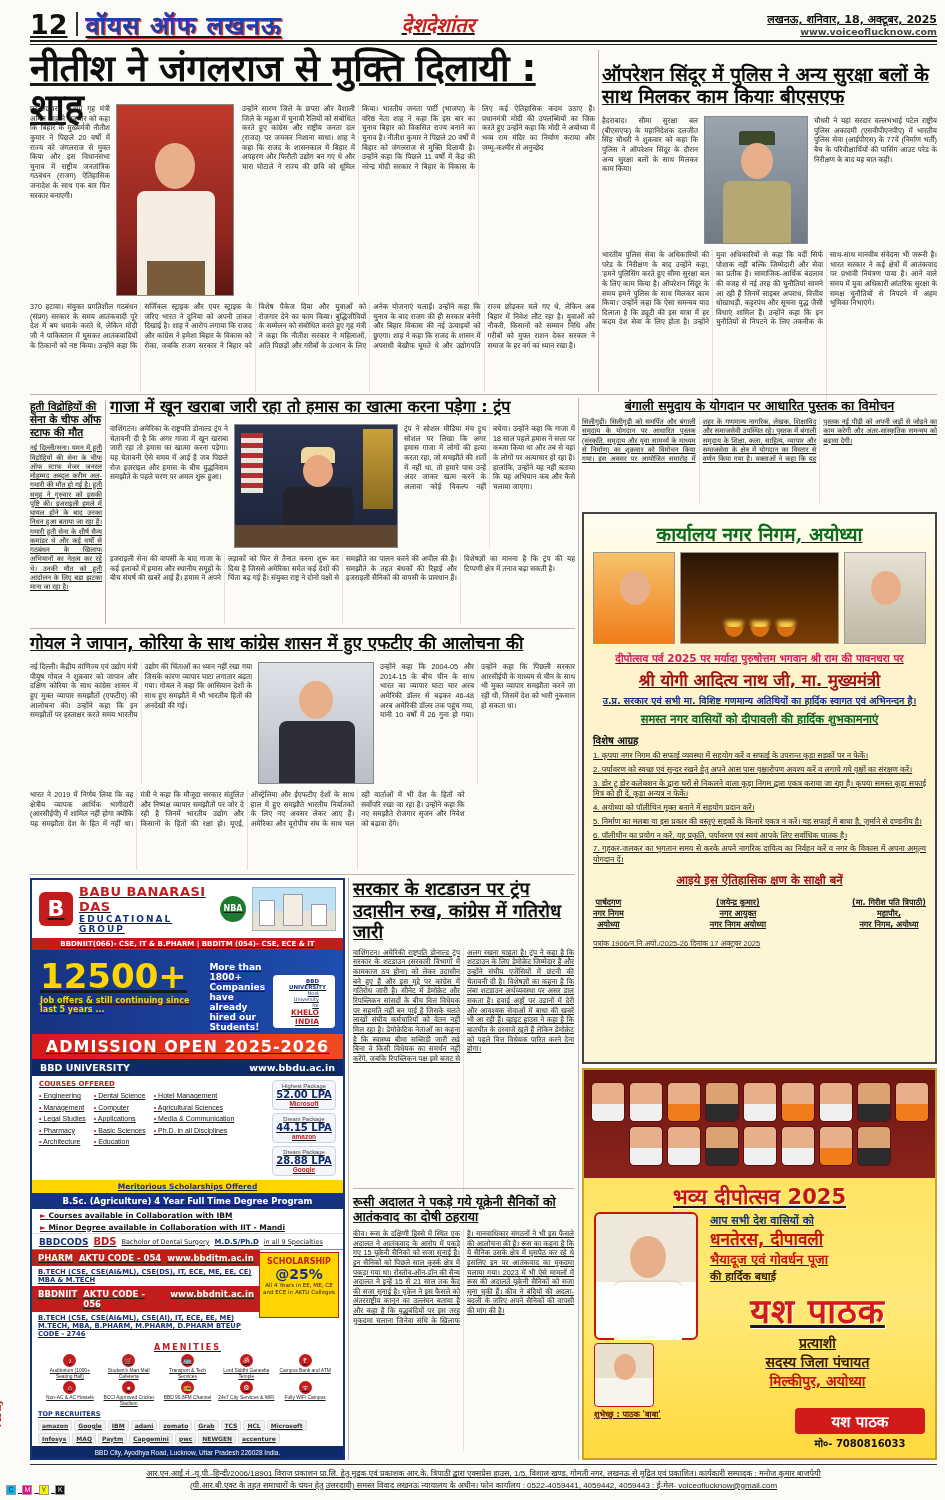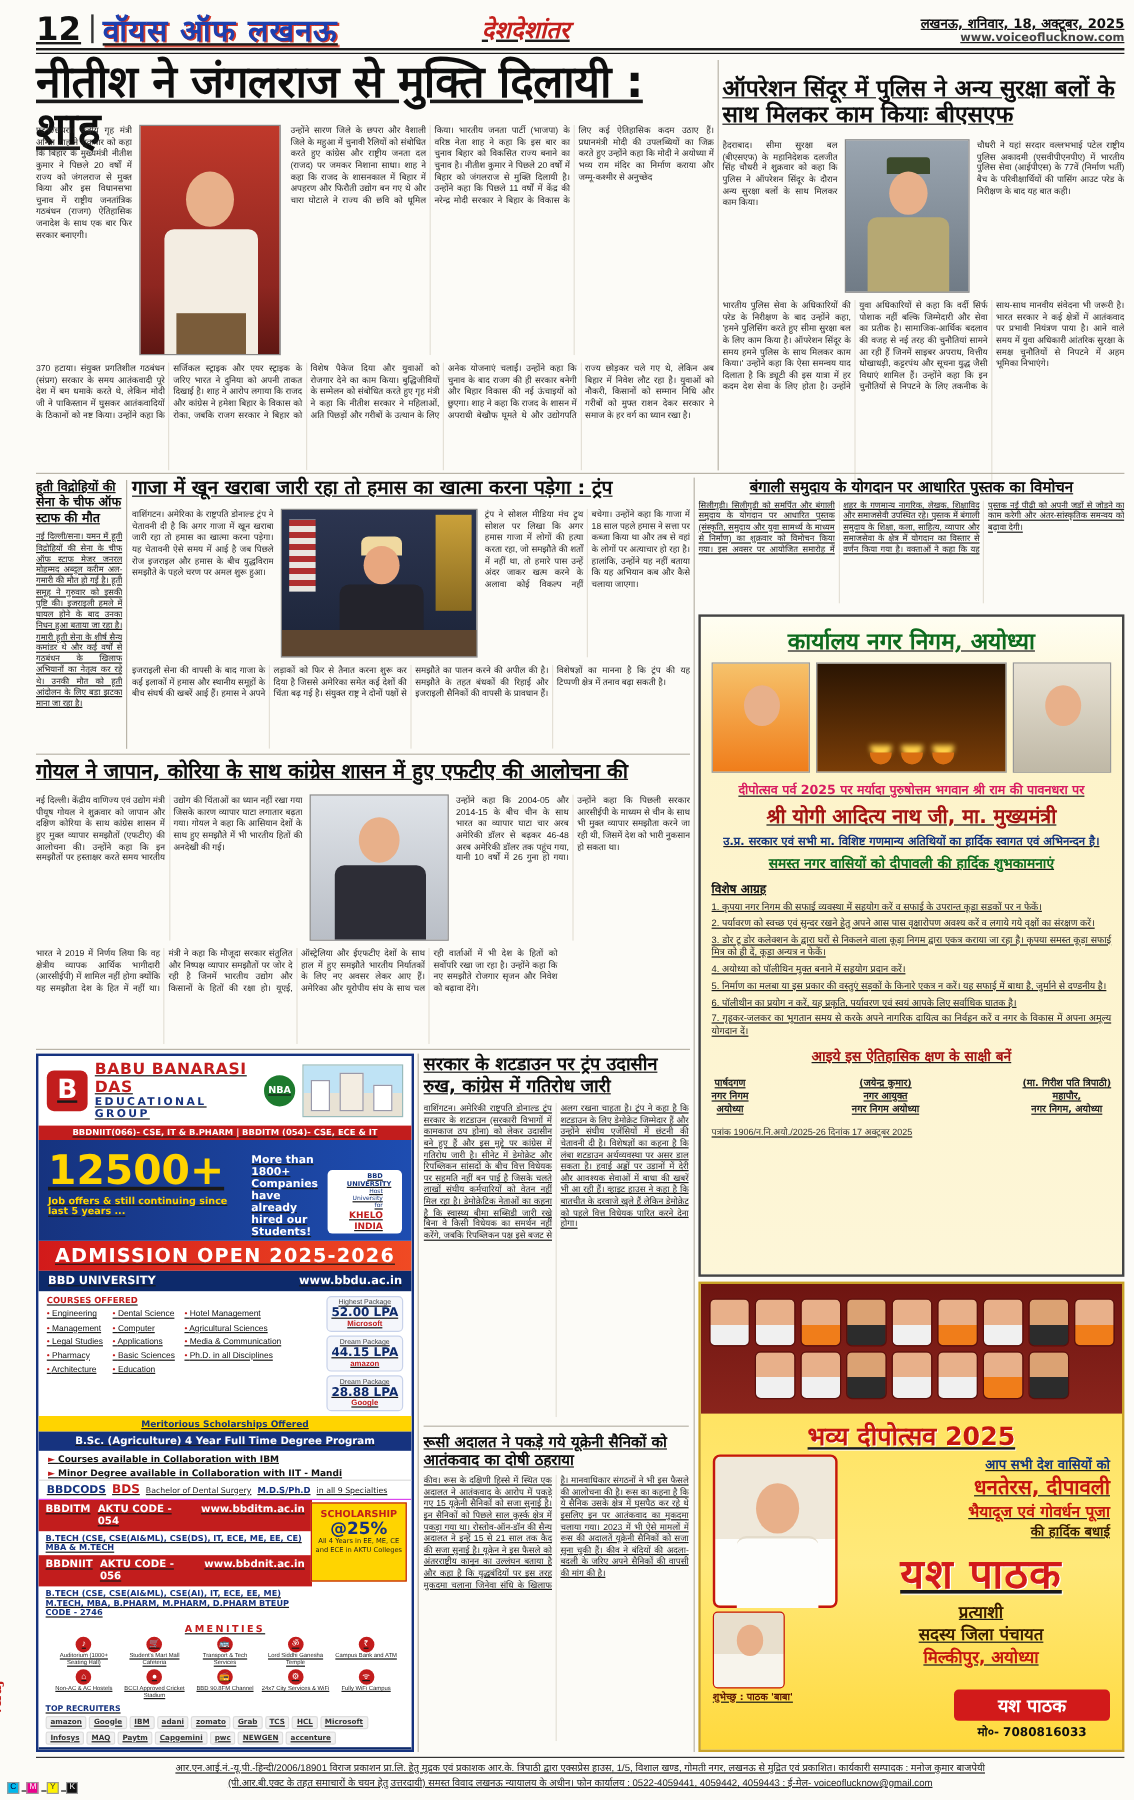--- a/index.html
+++ b/index.html
@@ -72,21 +72,21 @@
   .amenity .ico { width:13px; height:13px; margin:0 auto 1px auto; border-radius:50%; background:#c21d1d; color:#fff; font-size:7px; line-height:13px; }
   .chip { font: bold 6px "DejaVu Sans", sans-serif; color:#333; background:#f1f1f1; border:1px solid #ddd; border-radius:2px; padding:1px 3px; }
   .bbd-footer { background:#0d2a6b; color:#fff; font-size:6.5px; text-align:center; padding:2px 4px; line-height:1.5; }
   
   .deep { border:2px solid #c9a227; background:linear-gradient(180deg,#ffdf4f 0%,#ffe97a 60%,#ffd93d 100%); overflow:hidden; }
   .deep-top { background:linear-gradient(180deg,#6e1511,#8a241c); display:flex; flex-wrap:wrap; justify-content:center; align-content:center; gap:4px; padding:4px; }
   .head { width:34px; height:40px; border-radius:5px; background:linear-gradient(180deg,#e8b08a 55%, #f0f0f0 55%); border:1px solid #5a100c; }
   .head:nth-child(3n) { background:linear-gradient(180deg,#e8b08a 55%, #f07d1a 55%); }
   .head:nth-child(4n) { background:linear-gradient(180deg,#dba273 55%, #2c2c2c 55%); }
   .deep-title { font: bold 21px "DejaVu Sans", sans-serif; color:#c4160f; text-align:center; text-shadow:0.8px 0.8px 0 #fff; }
-  .deep-line { text-align:right; }
+  .deep-line { text-align:left; }
   .deep-name { font: bold 34px "DejaVu Sans", sans-serif; color:#d21a1a; text-align:center; text-shadow:1px 1px 0 #fff; letter-spacing:1px; }
   .deep-post { font: bold 14px "DejaVu Sans", sans-serif; color:#3a1d00; text-align:center; }
   .deep-namebox { background:#d21a1a; color:#fff; font: bold 15px "DejaVu Sans", sans-serif; text-align:center; padding:3px 10px; border-radius:4px; }
   .deep-phone { font: bold 10px "DejaVu Sans", sans-serif; color:#111; text-align:center; }
   
   .paper-footer { font-size:8px; color:#222; text-align:center; line-height:1.45; }
   
   .cmyk { width:10px; height:10px; display:inline-block; margin-right:2px; border:0.5px solid #999; }
   .press-vert { position:absolute; left:4px; bottom:70px; transform:rotate(-90deg); transform-origin:left bottom; font: bold 11px "DejaVu Serif", serif; color:#c4201d; }
 </style>
@@ -316,21 +316,21 @@
       <span style="font:bold 9px 'DejaVu Sans',sans-serif; color:#16337f;">BBDCODS</span>
       <span style="font:bold 10px 'DejaVu Sans',sans-serif; color:#c21d1d;">BDS</span>
       <span style="font:6.5px 'DejaVu Sans',sans-serif;">Bachelor of Dental Surgery</span>
       <span style="font:bold 7px 'DejaVu Sans',sans-serif; color:#16337f;">M.D.S/Ph.D</span>
       <span style="font:6.5px 'DejaVu Sans',sans-serif;">in all 9 Specialties</span>
     </div>
 
     <div style="position:relative;">
       <div style="width:228px;">
         <div class="bbd-redband">
-          <span>BBDITM</span>
+          <span>PHARM</span>
           <span>AKTU CODE - 054</span>
           <span>www.bbditm.ac.in</span>
         </div>
         <div class="bbd-subline">B.TECH (CSE, CSE(AI&amp;ML), CSE(DS), IT, ECE, ME, EE, CE) MBA &amp; M.TECH</div>
         <div class="bbd-redband">
           <span>BBDNIIT</span>
           <span>AKTU CODE - 056</span>
           <span>www.bbdnit.ac.in</span>
         </div>
         <div class="bbd-subline">B.TECH (CSE, CSE(AI&amp;ML), CSE(AI), IT, ECE, EE, ME) M.TECH, MBA, B.PHARM, M.PHARM, D.PHARM BTEUP CODE - 2746</div>
@@ -408,21 +408,21 @@
 
     <div class="bbd-footer">
       <div>BBD City, Ayodhya Road, Lucknow, Uttar Pradesh 226028 India.</div>
 
     </div>
   </div>
 
   <div class="vline" style="left:348px; top:878px; height:582px;"></div>
 
   <div class="abs" style="left:353px; top:878px; width:221px; height:306px;">
-    <div class="hl-sm" style="font-size:15px;">सरकार के शटडाउन पर ट्रंप उदासीन रुख, कांग्रेस में गतिरोध जारी</div>
+    <div class="hl-sm" style="font-size:18px;">सरकार के शटडाउन पर ट्रंप उदासीन रुख, कांग्रेस में गतिरोध जारी</div>
     <div class="body-text cols-2" style="margin-top:5px; height:262px;">वाशिंगटन। अमेरिकी राष्ट्रपति डोनाल्ड ट्रंप सरकार के शटडाउन (सरकारी विभागों में कामकाज ठप होना) को लेकर उदासीन बने हुए हैं और इस मुद्दे पर कांग्रेस में गतिरोध जारी है। सीनेट में डेमोक्रेट और रिपब्लिकन सांसदों के बीच वित्त विधेयक पर सहमति नहीं बन पाई है जिसके चलते लाखों संघीय कर्मचारियों को वेतन नहीं मिल रहा है। डेमोक्रेटिक नेताओं का कहना है कि स्वास्थ्य बीमा सब्सिडी जारी रखे बिना वे किसी विधेयक का समर्थन नहीं करेंगे, जबकि रिपब्लिकन पक्ष इसे बजट से अलग रखना चाहता है। ट्रंप ने कहा है कि शटडाउन के लिए डेमोक्रेट जिम्मेदार हैं और उन्होंने संघीय एजेंसियों में छंटनी की चेतावनी दी है। विशेषज्ञों का कहना है कि लंबा शटडाउन अर्थव्यवस्था पर असर डाल सकता है। हवाई अड्डों पर उड़ानों में देरी और आवश्यक सेवाओं में बाधा की खबरें भी आ रही हैं। व्हाइट हाउस ने कहा है कि बातचीत के दरवाजे खुले हैं लेकिन डेमोक्रेट को पहले वित्त विधेयक पारित करने देना होगा।</div>
   </div>
   <div class="hline" style="left:353px; top:1188px; width:221px;"></div>
 
   <div class="abs" style="left:353px; top:1194px; width:221px; height:264px;">
     <div class="hl-sm" style="font-size:12.5px;">रूसी अदालत ने पकड़े गये यूक्रेनी सैनिकों को आतंकवाद का दोषी ठहराया</div>
     <div class="body-text cols-2" style="margin-top:5px; height:222px;">कीव। रूस के दक्षिणी हिस्से में स्थित एक अदालत ने आतंकवाद के आरोप में पकड़े गए 15 यूक्रेनी सैनिकों को सजा सुनाई है। इन सैनिकों को पिछले साल कुर्स्क क्षेत्र में पकड़ा गया था। रोस्तोव-ऑन-डॉन की सैन्य अदालत ने इन्हें 15 से 21 साल तक कैद की सजा सुनाई है। यूक्रेन ने इस फैसले को अंतरराष्ट्रीय कानून का उल्लंघन बताया है और कहा है कि युद्धबंदियों पर इस तरह मुकदमा चलाना जिनेवा संधि के खिलाफ है। मानवाधिकार संगठनों ने भी इस फैसले की आलोचना की है। रूस का कहना है कि ये सैनिक उसके क्षेत्र में घुसपैठ कर रहे थे इसलिए इन पर आतंकवाद का मुकदमा चलाया गया। 2023 में भी ऐसे मामलों में रूस की अदालतें यूक्रेनी सैनिकों को सजा सुना चुकी हैं। कीव ने बंदियों की अदला-बदली के जरिए अपने सैनिकों की वापसी की मांग की है।</div>
   </div>
 
   <div class="abs deep" style="left:582px; top:1068px; width:355px; height:392px;">

